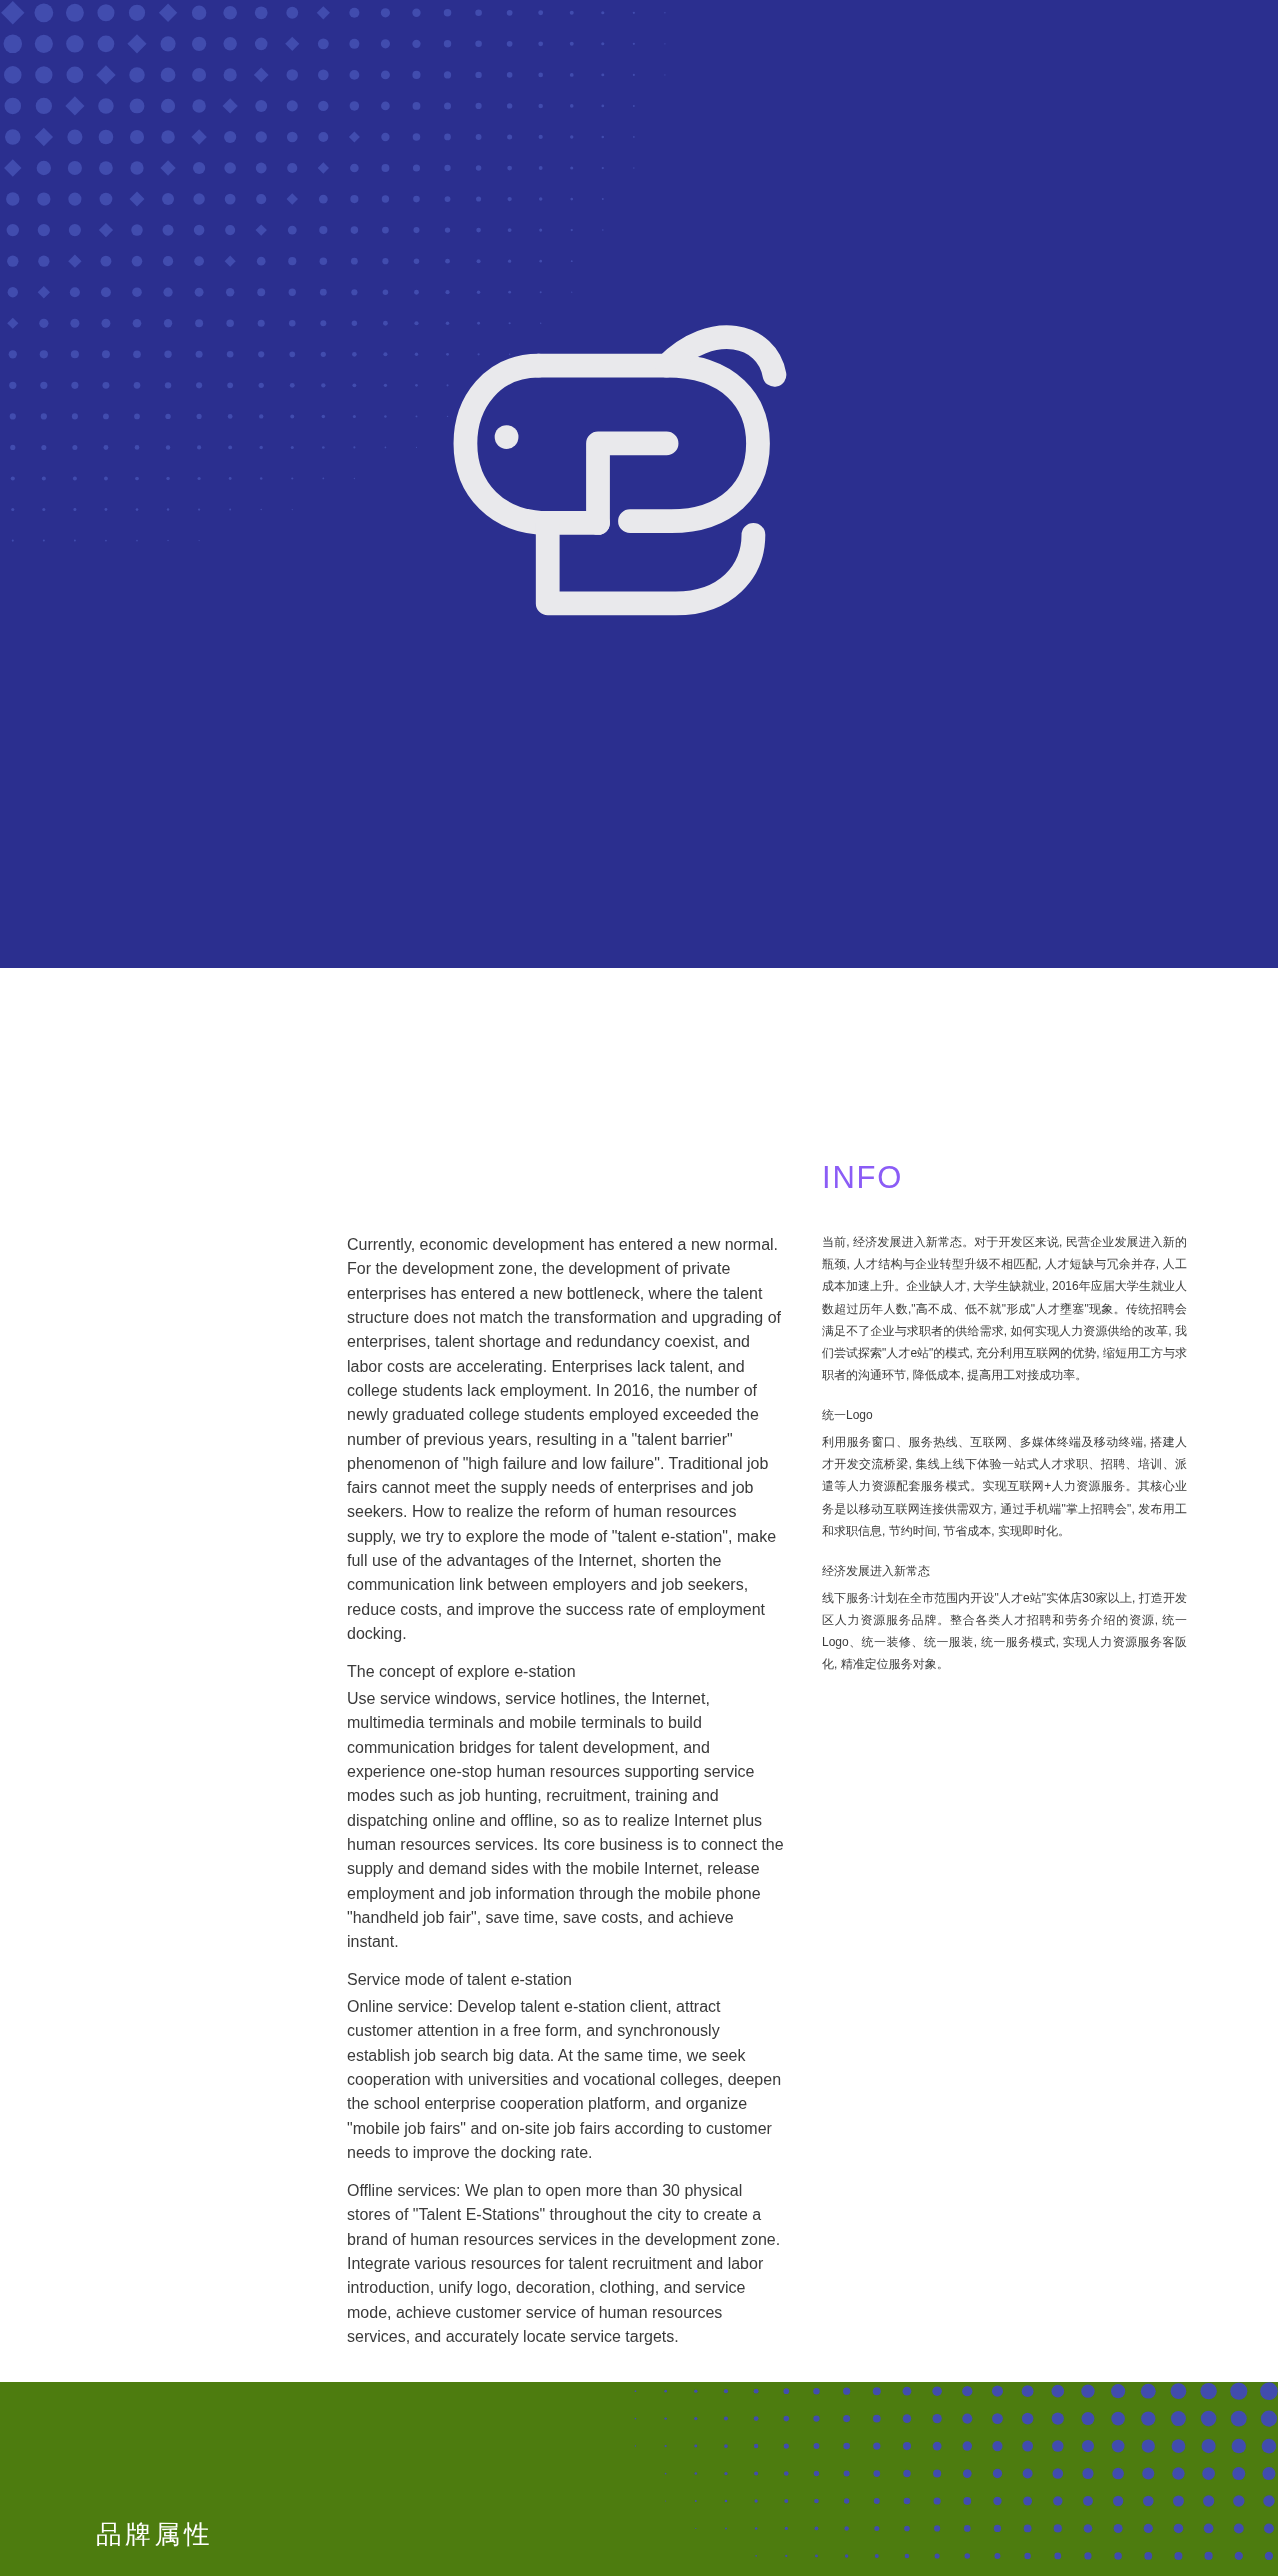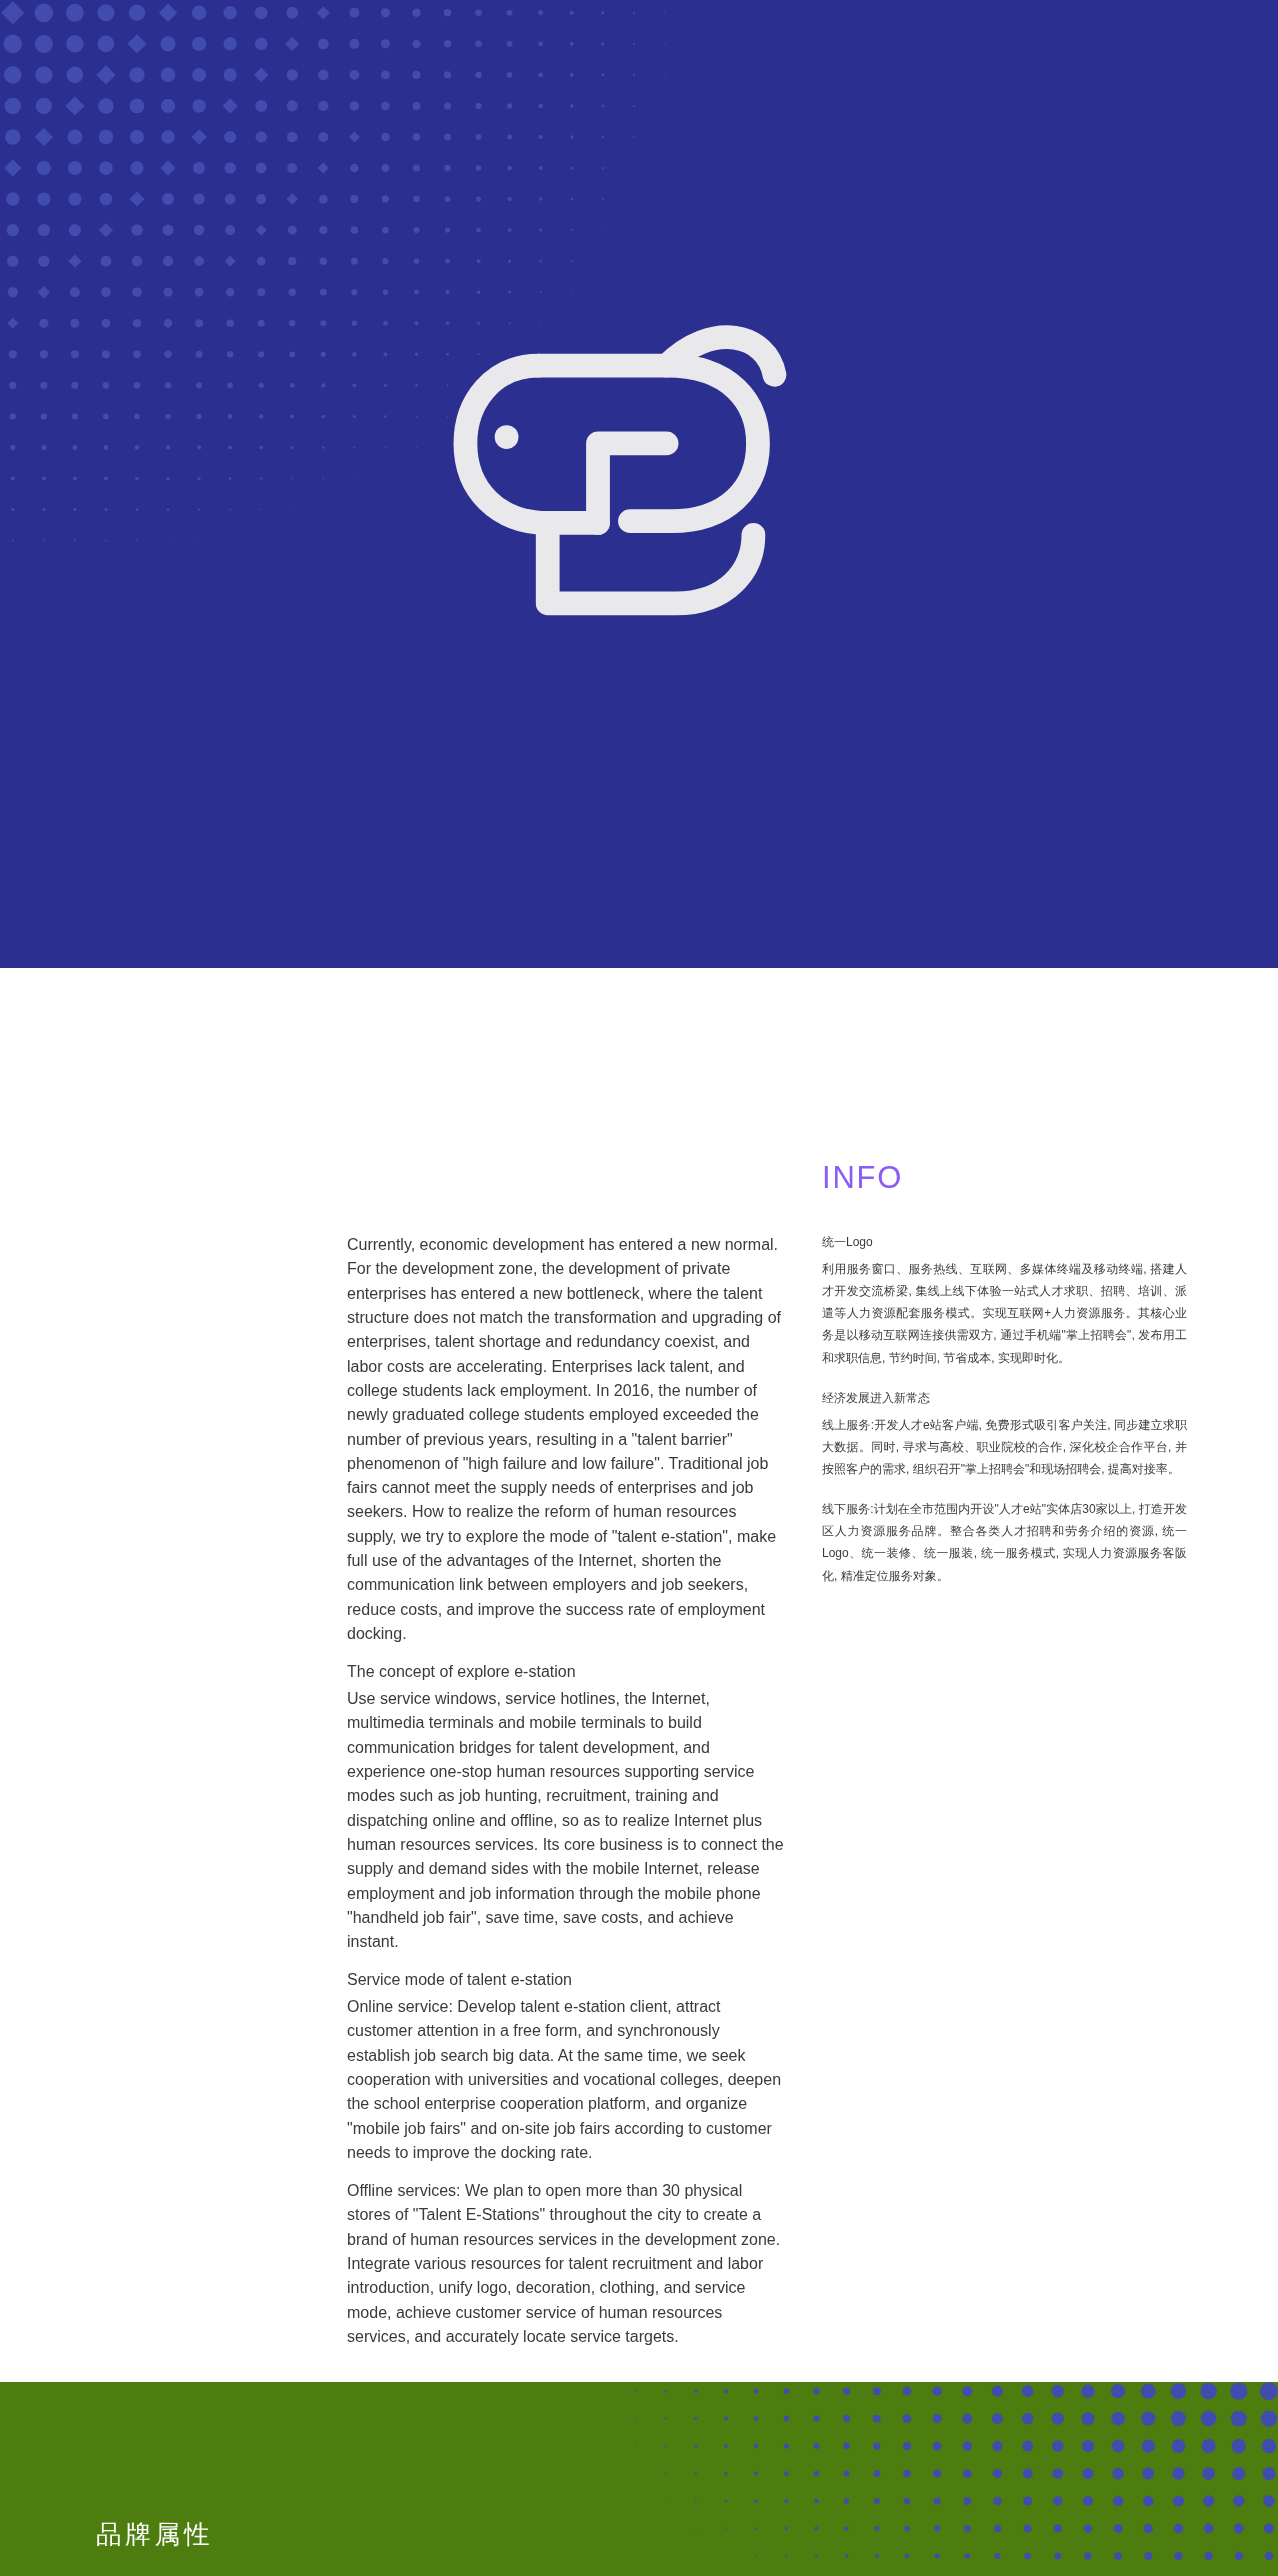--- a/index.html
+++ b/index.html
@@ -504,24 +504,24 @@
       <p>Currently, economic development has entered a new normal. For the development zone, the development of private enterprises has entered a new bottleneck, where the talent structure does not match the transformation and upgrading of enterprises, talent shortage and redundancy coexist, and labor costs are accelerating. Enterprises lack talent, and college students lack employment. In 2016, the number of newly graduated college students employed exceeded the number of previous years, resulting in a "talent barrier" phenomenon of "high failure and low failure". Traditional job fairs cannot meet the supply needs of enterprises and job seekers. How to realize the reform of human resources supply, we try to explore the mode of "talent e-station", make full use of the advantages of the Internet, shorten the communication link between employers and job seekers, reduce costs, and improve the success rate of employment docking.</p>
       <p class="sub">The concept of explore e-station</p>
       <p>Use service windows, service hotlines, the Internet, multimedia terminals and mobile terminals to build communication bridges for talent development, and experience one-stop human resources supporting service modes such as job hunting, recruitment, training and dispatching online and offline, so as to realize Internet plus human resources services. Its core business is to connect the supply and demand sides with the mobile Internet, release employment and job information through the mobile phone "handheld job fair", save time, save costs, and achieve instant.</p>
       <p class="sub">Service mode of talent e-station</p>
       <p>Online service: Develop talent e-station client, attract customer attention in a free form, and synchronously establish job search big data. At the same time, we seek cooperation with universities and vocational colleges, deepen the school enterprise cooperation platform, and organize "mobile job fairs" and on-site job fairs according to customer needs to improve the docking rate.</p>
       <p>Offline services: We plan to open more than 30 physical stores of "Talent E-Stations" throughout the city to create a brand of human resources services in the development zone. Integrate various resources for talent recruitment and labor introduction, unify logo, decoration, clothing, and service mode, achieve customer service of human resources services, and accurately locate service targets.</p>
     </div>
 
     <div class="col-zh">
       <h2 class="info-title">INFO</h2>
+      <p>当前, 经济发展进入新常态。对于开发区来说, 民营企业发展进入新的瓶颈, 人才结构与企业转型升级不相匹配, 人才短缺与冗余并存, 人工成本加速上升。企业缺人才, 大学生缺就业, 2016年应届大学生就业人数超过历年人数,"高不成、低不就"形成"人才壅塞"现象。传统招聘会满足不了企业与求职者的供给需求, 如何实现人力资源供给的改革, 我们尝试探索"人才e站"的模式, 充分利用互联网的优势, 缩短用工方与求职者的沟通环节, 降低成本, 提高用工对接成功率。</p>
       <p class="zh-sub">统一Logo</p>
       <p>利用服务窗口、服务热线、互联网、多媒体终端及移动终端, 搭建人才开发交流桥梁, 集线上线下体验一站式人才求职、招聘、培训、派遣等人力资源配套服务模式。实现互联网+人力资源服务。其核心业务是以移动互联网连接供需双方, 通过手机端"掌上招聘会", 发布用工和求职信息, 节约时间, 节省成本, 实现即时化。</p>
       <p class="zh-sub">经济发展进入新常态</p>
-      <p>线上服务:开发人才e站客户端, 免费形式吸引客户关注, 同步建立求职大数据。同时, 寻求与高校、职业院校的合作, 深化校企合作平台, 并按照客户的需求, 组织召开"掌上招聘会"和现场招聘会, 提高对接率。</p>
       <p>线下服务:计划在全市范围内开设"人才e站"实体店30家以上, 打造开发区人力资源服务品牌。整合各类人才招聘和劳务介绍的资源, 统一Logo、统一装修、统一服装, 统一服务模式, 实现人力资源服务客阪化, 精准定位服务对象。</p>
     </div>
   </div>
 
   <div class="footer">
     <svg class="footer-dots" viewBox="0 0 780 260" preserveAspectRatio="none">
       <g id="footerdots">
           <circle cx="76" cy="10" r="1.0048674404812885" fill="#414cae"></circle>
           <circle cx="109" cy="10" r="1.4260788928934276" fill="#414cae"></circle>
           <circle cx="142" cy="10" r="1.8472673111491023" fill="#414cae"></circle>

